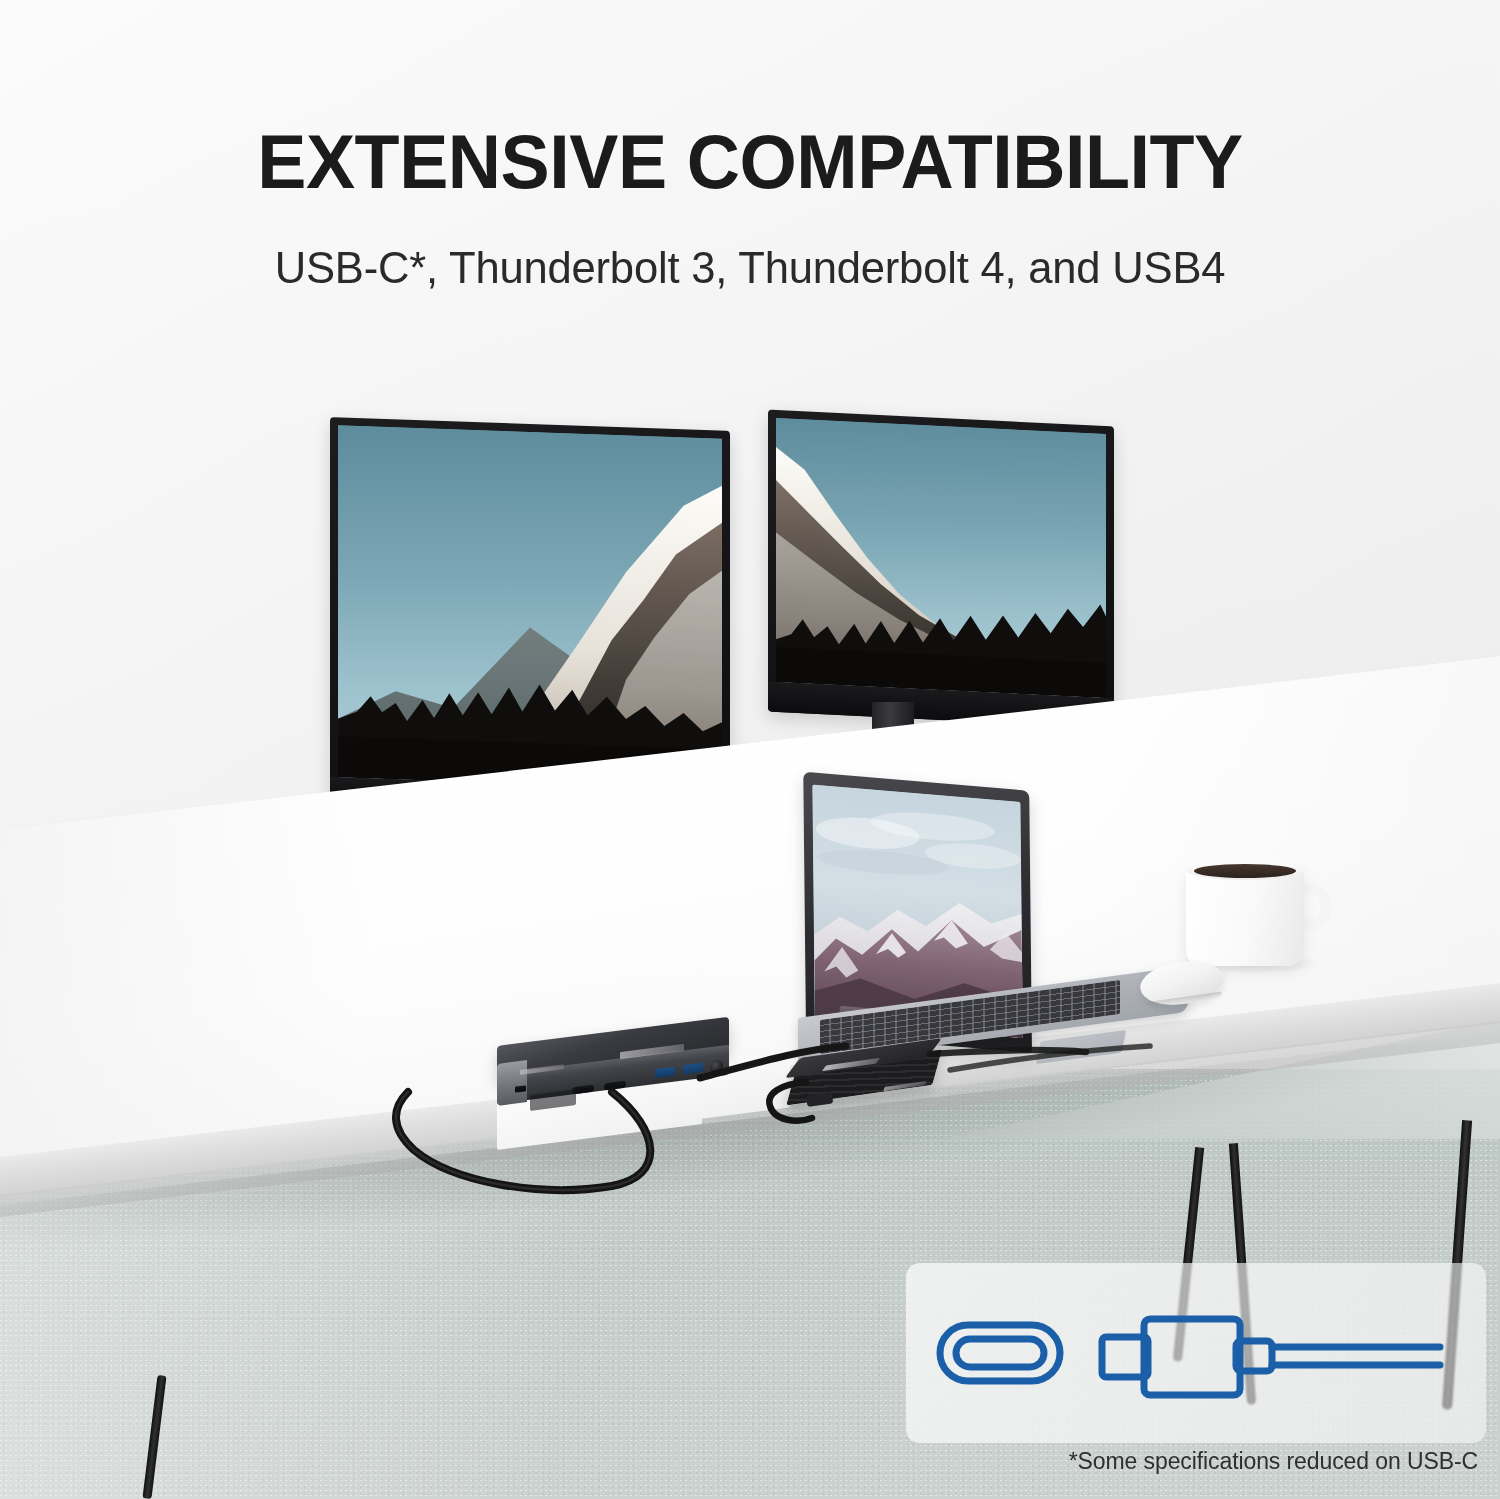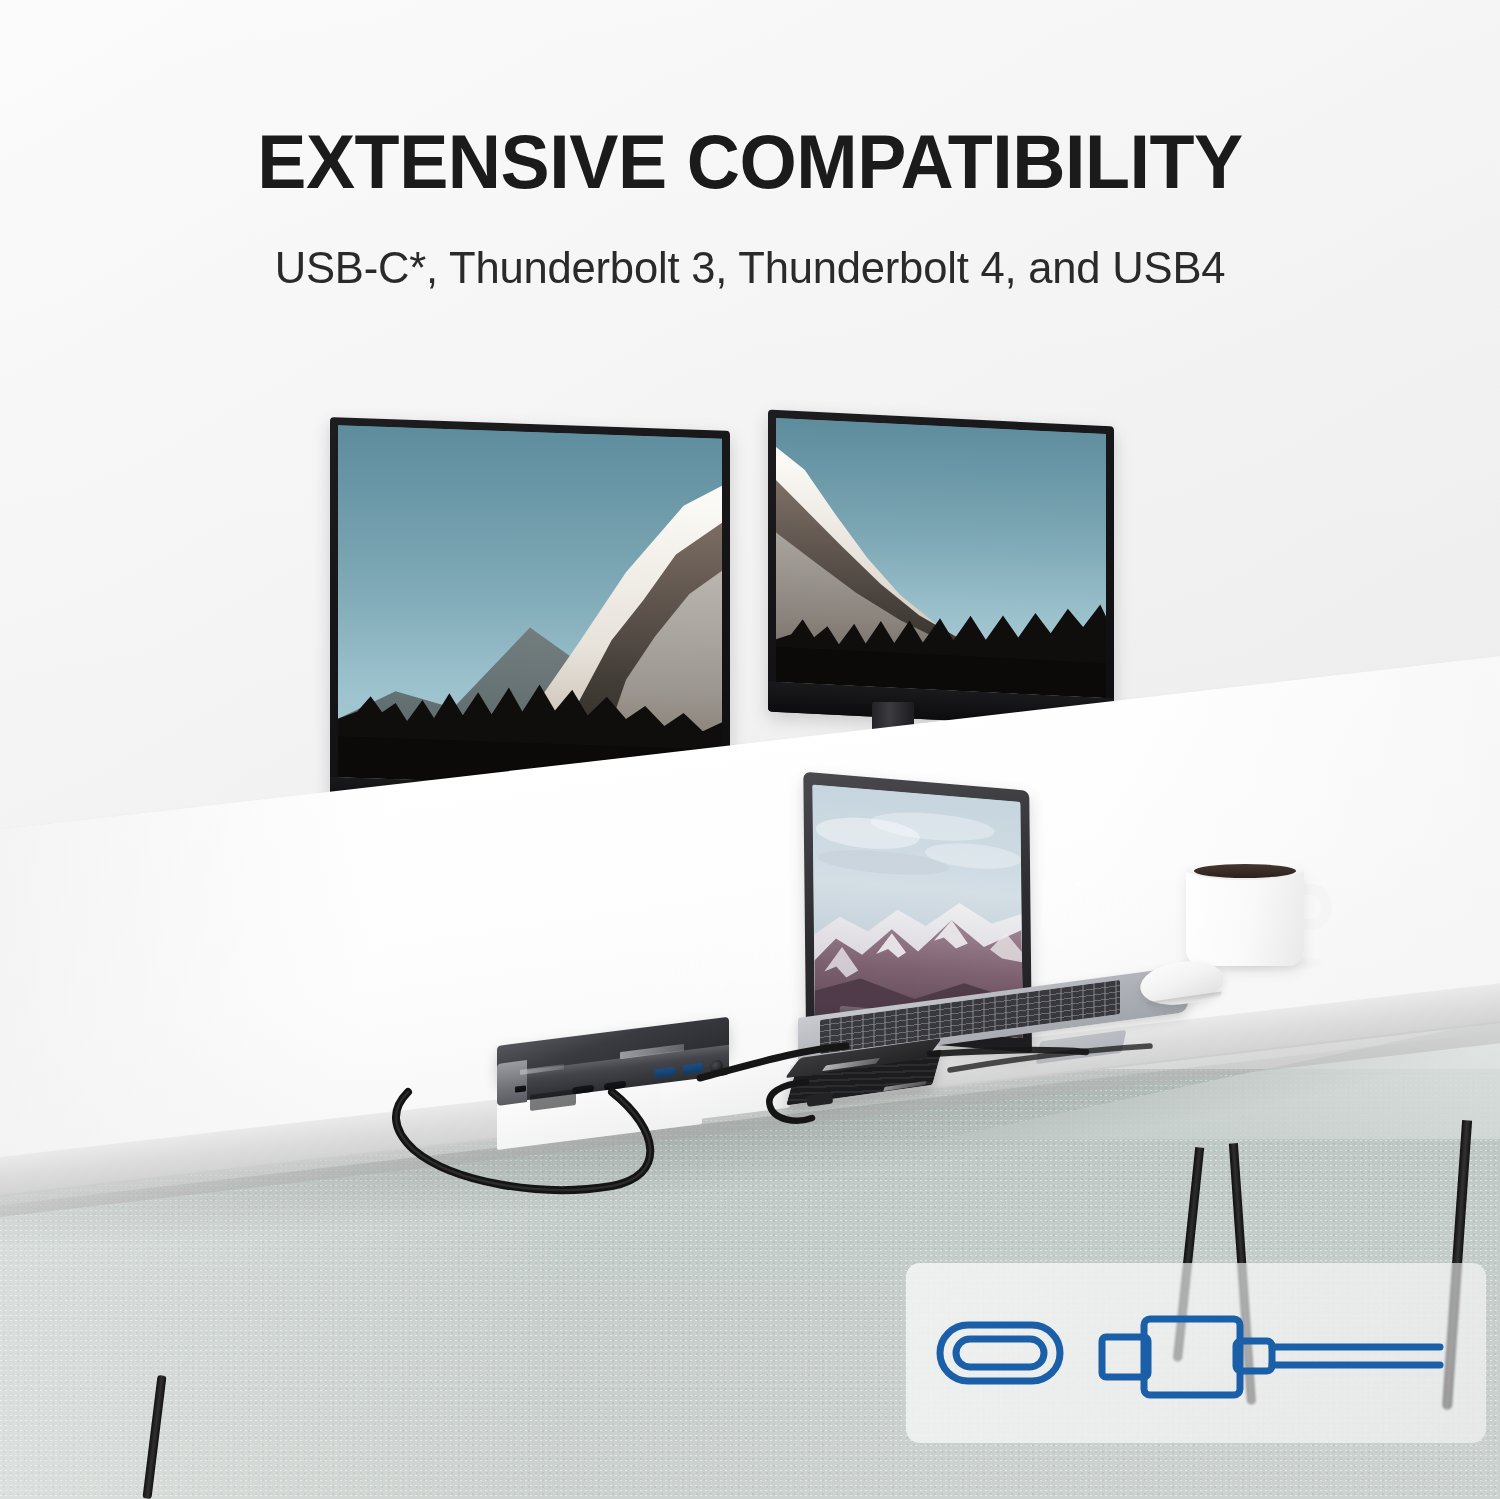--- a/index.html
+++ b/index.html
@@ -604,14 +604,15 @@
       <g fill="none" stroke="#1a5fa8" stroke-width="7" stroke-linejoin="round">
         <rect x="196" y="74" width="46" height="40" rx="4"></rect>
         <rect x="238" y="56" width="96" height="76" rx="6"></rect>
         <rect x="330" y="78" width="36" height="30" rx="5"></rect>
         <line x1="366" y1="84" x2="534" y2="84" stroke-linecap="round"></line>
         <line x1="366" y1="102" x2="534" y2="102" stroke-linecap="round"></line>
       </g>
     </svg>
   </div>
 
+  <div class="footnote">*Some specifications reduced on USB-C</div>
 
 </div>
 
 </body></html>

